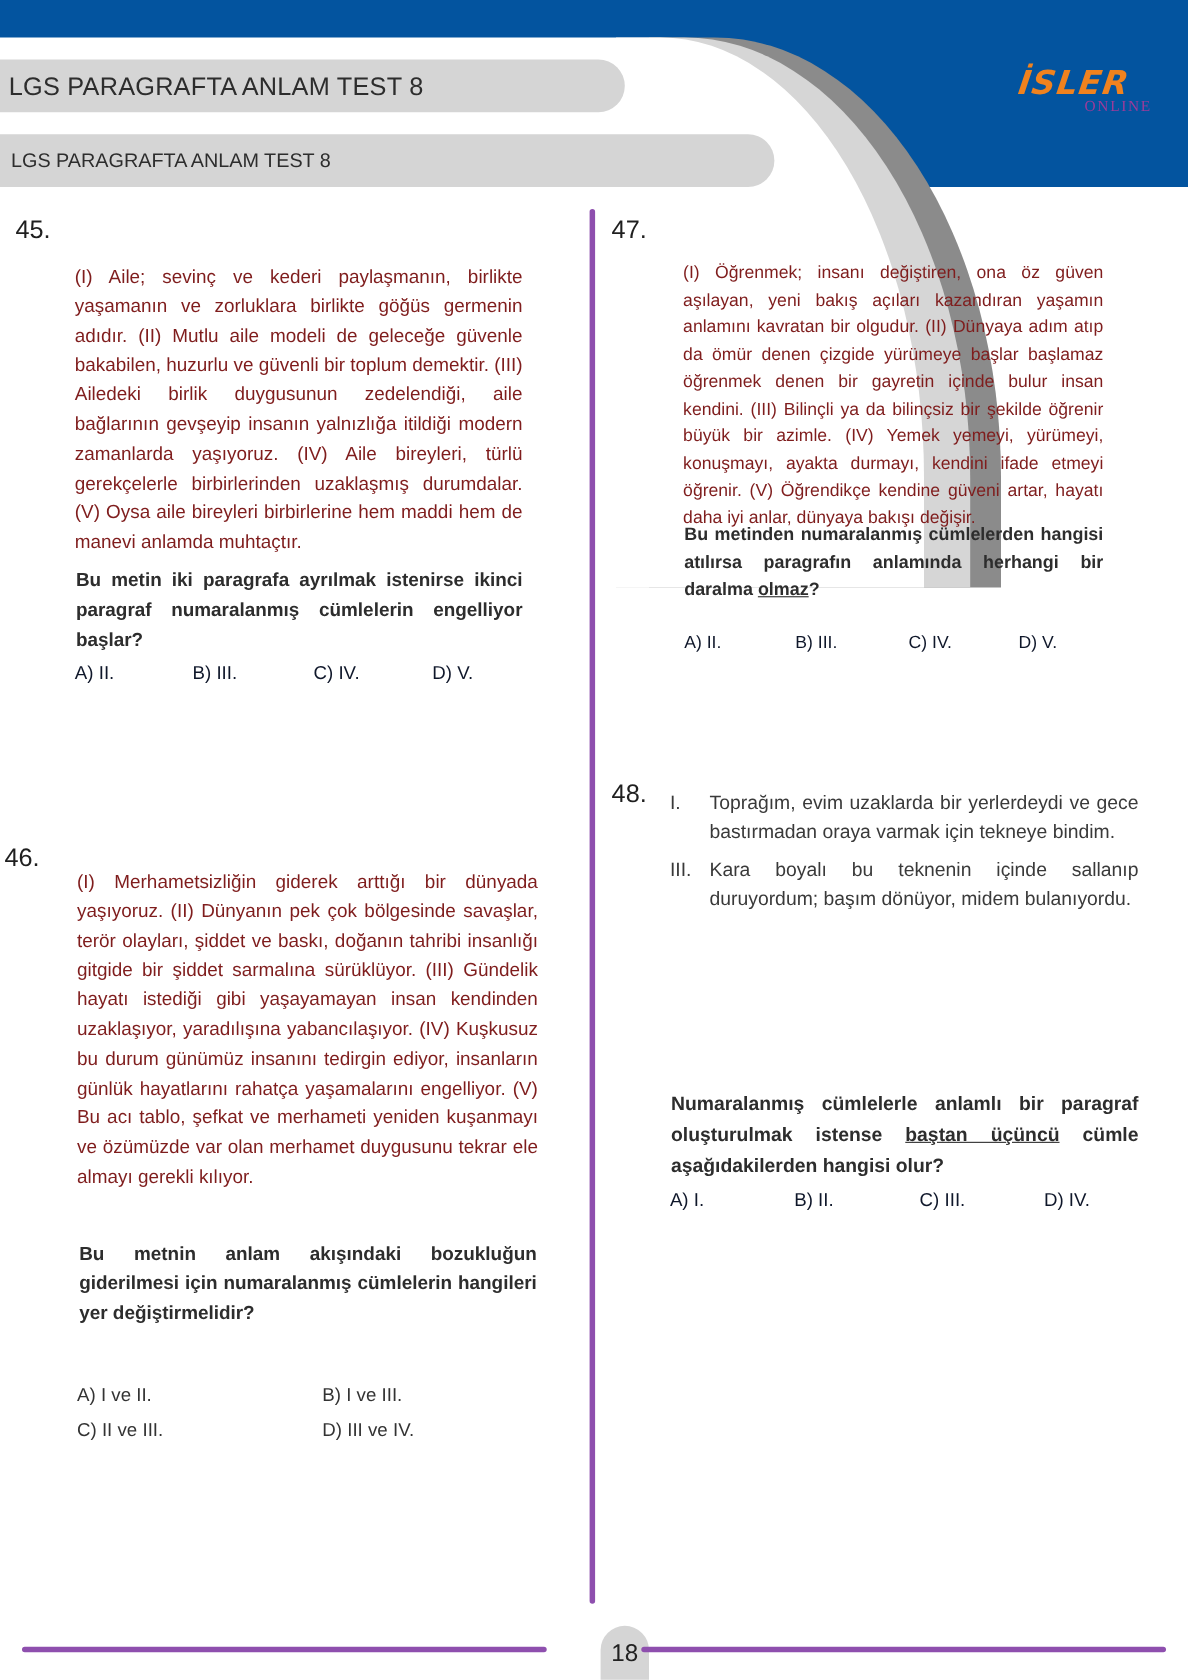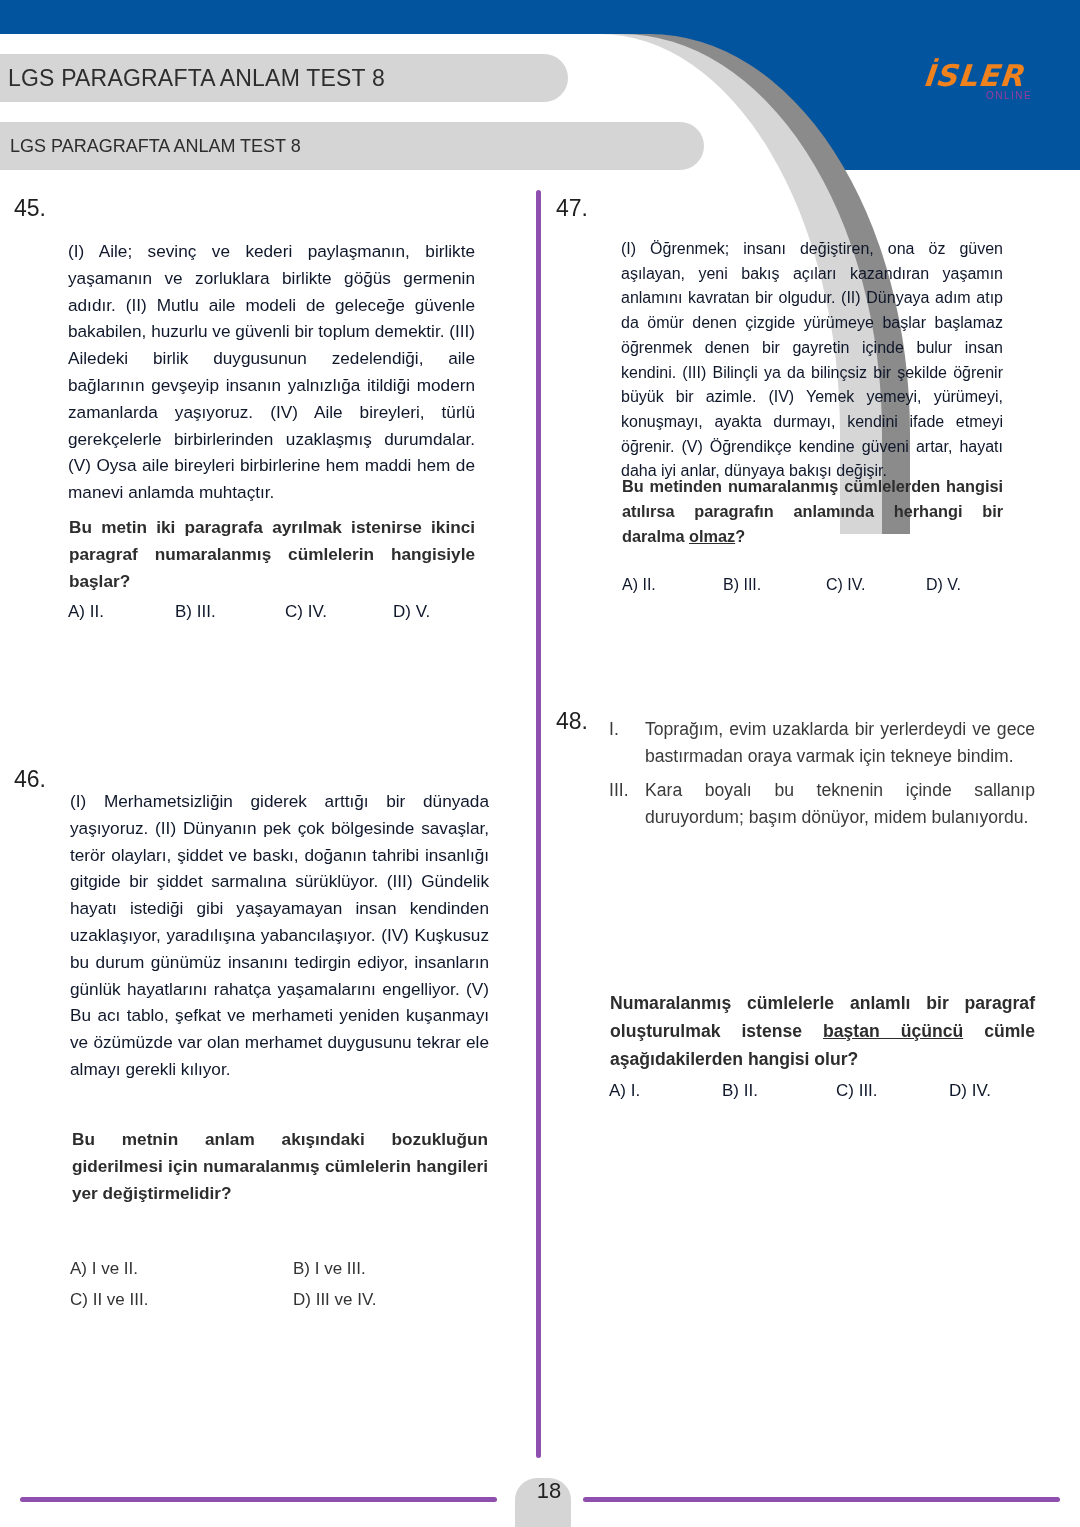--- a/index.html
+++ b/index.html
@@ -20,49 +20,49 @@
       position: absolute; left: 0; top: 122px; width: 704px; height: 48px; background: #d5d5d5;
       border-radius: 0 24px 24px 0; display: flex; align-items: center;
     }
     .pill2 span { margin-left: 10px; font-size: 18px; color: #2d2d2d; }
     .logo { position: absolute; left: 922px; top: 58px; width: 140px; height: 56px; }
     .logo-main {
       position: absolute; left: 4px; top: 0; font-size: 30px; font-weight: bold; font-style: italic;
       color: #f0821e; letter-spacing: 1px; font-family: "DejaVu Sans", sans-serif; transform: skewX(-8deg);
     }
     .logo-sub {
-      position: absolute; left: 64px; top: 32px; font-size: 10px; color: #9b3c9a; letter-spacing: 1.5px;
-      font-family: Liberation Sans, sans-serif;
+      position: absolute; left: 64px; top: 32px; font-size: 14px; color: #9b3c9a; letter-spacing: 1.5px;
+      font-family: Liberation Serif, serif;
     }
 
     
     .vdivider { position: absolute; left: 536px; top: 190px; width: 5px; height: 1268px; background: #8e4fae; border-radius: 3px; }
 
     
     .qnum { position: absolute; font-size: 23px; color: #1f1f1f; }
-    .qbody { position: absolute; font-size: 17.2px; line-height: 26.8px; color: #0f172a; text-align: justify; }
+    .qbody { position: absolute; font-size: 17.2px; line-height: 26.8px; color: #7f1d1d; text-align: justify; }
     .qbody.small { font-size: 16px; line-height: 24.7px; }
     .qprompt { position: absolute; font-size: 17.2px; line-height: 26.8px; font-weight: bold; color: #2d2d2d; text-align: justify; }
     .qprompt.small { font-size: 16.3px; line-height: 25px; }
     .u { text-decoration: underline; }
     .opts { position: absolute; display: flex; font-size: 17px; color: #0f172a; }
     .opts span { display: inline-block; }
     .opts2 { position: absolute; font-size: 17px; color: #333; display: grid; grid-template-columns: 223px 200px; row-gap: 11px; }
 
     .roman-list { position: absolute; font-size: 17.6px; line-height: 27.4px; color: #3a3a3a; }
     .roman-item { display: flex; margin-bottom: 6px; }
     .roman-item .rn { width: 36px; flex: 0 0 36px; }
     .roman-item .rt { flex: 1; text-align: justify; }
 
     
     .foot-line { position: absolute; top: 1497px; height: 5px; background: #8e4fae; border-radius: 3px; }
     .page-tab {
-      position: absolute; left: 515px; top: 1478px; width: 44px; height: 49px; background: #d5d5d5;
-      border-radius: 22px 22px 0 0; display: flex; align-items: flex-start; justify-content: center;
-      font-size: 22px; color: #222; padding-left: 12px;
+      position: absolute; left: 546px; top: 1478px; width: 44px; height: 49px; background: #d5d5d5;
+      border-radius: 22px 22px 0 0; display: flex; align-items: center; justify-content: center;
+      font-size: 22px; color: #222;
     }
   </style>
 </head>
 <body>
 
 <div>
   <div class="blue-fill"></div>
   <div class="arc-gray-dark"></div>
   <div class="arc-gray-light"></div>
   <div class="arc-white"></div>
@@ -76,31 +76,31 @@
     <span class="logo-main">İSLER</span>
     <span class="logo-sub">ONLINE</span>
   </div>
 </div>
 
 <div class="vdivider"></div>
 
 <section>
   <div class="qnum" style="left:14px; top:195px;">45.</div>
   <p class="qbody" style="left:68px; top:238px; width:407px; margin:0;">(I) Aile; sevinç ve kederi paylaşmanın, birlikte yaşamanın ve zorluklara birlikte göğüs germenin adıdır. (II) Mutlu aile modeli de geleceğe güvenle bakabilen, huzurlu ve güvenli bir toplum demektir. (III) Ailedeki birlik duygusunun zedelendiği, aile bağlarının gevşeyip insanın yalnızlığa itildiği modern zamanlarda yaşıyoruz. (IV) Aile bireyleri, türlü gerekçelerle birbirlerinden uzaklaşmış durumdalar. (V) Oysa aile bireyleri birbirlerine hem maddi hem de manevi anlamda muhtaçtır.</p>
-  <p class="qprompt" style="left:69px; top:514px; width:406px; margin:0;">Bu metin iki paragrafa ayrılmak istenirse ikinci paragraf numaralanmış cümlelerin hangisiyle başlar?</p>
+  <p class="qprompt" style="left:69px; top:514px; width:406px; margin:0;">Bu metin iki paragrafa ayrılmak istenirse ikinci paragraf numaralanmış cümlelerin engelliyor başlar?</p>
   <div class="opts" style="left:68px; top:602px;">
     <span style="width:107px;">A) II.</span>
     <span style="width:110px;">B) III.</span>
     <span style="width:108px;">C) IV.</span>
     <span>D) V.</span>
   </div>
 </section>
 
 <section>
-  <div class="qnum" style="left:14px; top:766px;">46.</div>
+  <div class="qnum" style="left:4px; top:766px;">46.</div>
   <p class="qbody" style="left:70px; top:788px; width:419px; margin:0;">(I) Merhametsizliğin giderek arttığı bir dünyada yaşıyoruz. (II) Dünyanın pek çok bölgesinde savaşlar, terör olayları, şiddet ve baskı, doğanın tahribi insanlığı gitgide bir şiddet sarmalına sürüklüyor. (III) Gündelik hayatı istediği gibi yaşayamayan insan kendinden uzaklaşıyor, yaradılışına yabancılaşıyor. (IV) Kuşkusuz bu durum günümüz insanını tedirgin ediyor, insanların günlük hayatlarını rahatça yaşamalarını engelliyor. (V) Bu acı tablo, şefkat ve merhameti yeniden kuşanmayı ve özümüzde var olan merhamet duygusunu tekrar ele almayı gerekli kılıyor.</p>
   <p class="qprompt" style="left:72px; top:1126px; width:416px; margin:0;">Bu metnin anlam akışındaki bozukluğun giderilmesi için numaralanmış cümlelerin hangileri yer değiştirmelidir?</p>
   <div class="opts2" style="left:70px; top:1215px;margin-top:44px;">
     <span>A) I ve II.</span>
     <span>B) I ve III.</span>
     <span>C) II ve III.</span>
     <span>D) III ve IV.</span>
   </div>
 </section>
 

